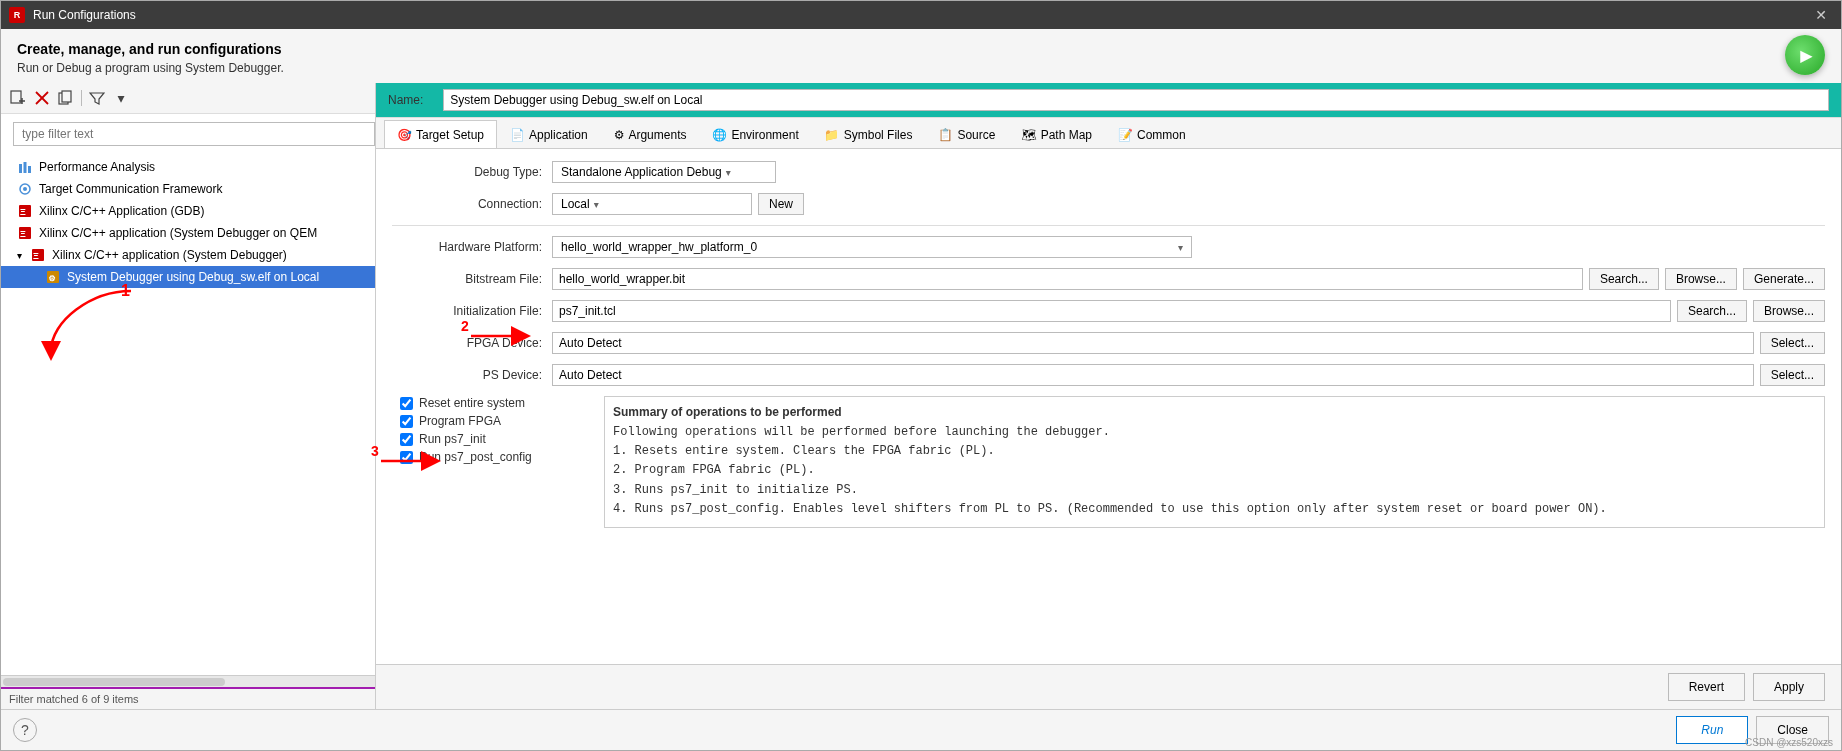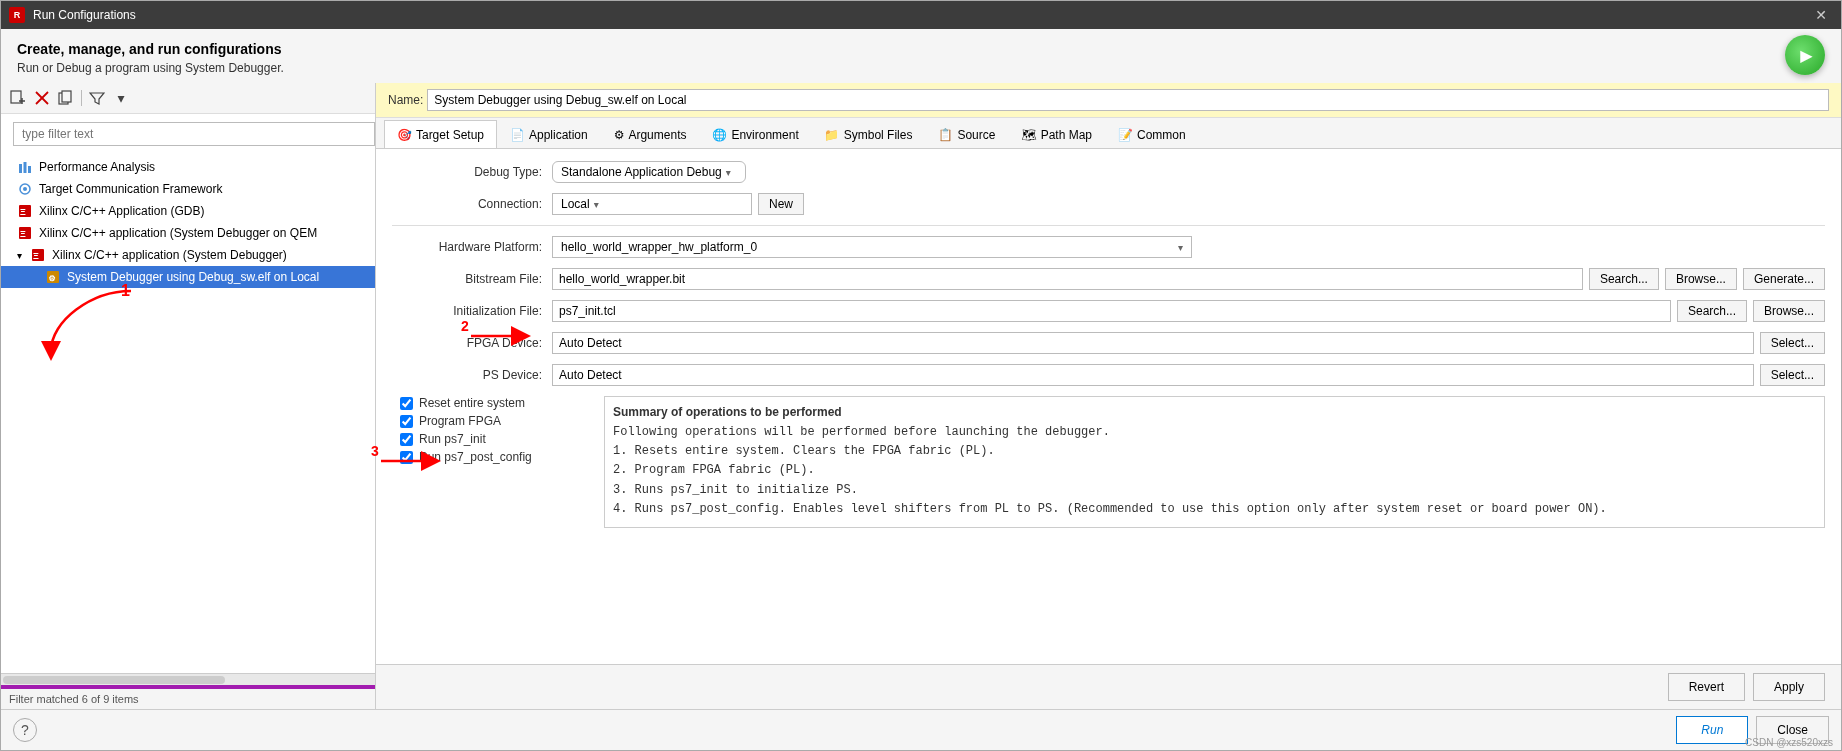--- a/index.html
+++ b/index.html
@@ -25,25 +25,25 @@
     .toolbar-separator { width: 1px; height: 16px; background: #bbb; margin: 0 2px; }
     .filter-input { width: 100%; padding: 4px 8px; border: 1px solid #bbb; margin: 4px 6px; font-size: 12px; color: #999; }
     .filter-input-wrap { padding: 4px 6px; }
     .tree-list { flex: 1; overflow-y: auto; padding: 2px 0; }
     .tree-item { padding: 3px 8px 3px 16px; cursor: pointer; display: flex; align-items: center; gap: 6px; color: #000; font-size: 12px; }
     .tree-item.selected { background: #3875d7; color: white; }
     .tree-item.indent2 { padding-left: 44px; }
     .tree-item-icon { width: 16px; height: 16px; display: inline-flex; align-items: center; justify-content: center; flex-shrink: 0; }
     .expand-arrow { font-size: 10px; margin-right: 2px; }
 
-    .filter-status { padding: 4px 8px; border-top: 4px solid #a21caf; font-size: 11px; color: #555; background: #f5f5f5; }
+    .filter-status { padding: 4px 8px; border-top: 2px solid #a21caf; font-size: 11px; color: #555; background: #f5f5f5; }
 
     
     .right-panel { flex: 1; display: flex; flex-direction: column; background: #fff; overflow: hidden; }
-    .name-row { display: flex; align-items: center; padding: 6px 12px; border-bottom: 1px solid #ddd; gap: 4px; background: #fef9c3; }
+    .name-row { display: flex; align-items: center; padding: 6px 12px; border-bottom: 1px solid #ddd; gap: 20px; background: #14b8a6; }
     .name-label { font-size: 12px; color: #333; white-space: nowrap; }
     .name-input { flex: 1; padding: 3px 6px; border: 1px solid #bbb; font-size: 12px; }
 
     .tabs { display: flex; border-bottom: 1px solid #ccc; background: #f5f5f5; padding: 0 8px; flex-shrink: 0; }
     .tab { padding: 6px 12px; font-size: 12px; cursor: pointer; border: 1px solid transparent; border-bottom: none; margin-top: 3px; display: flex; align-items: center; gap: 4px; }
     .tab.active { background: #fff; border-color: #ccc; margin-top: 2px; }
 
     .config-area { flex: 1; overflow-y: auto; padding: 12px 16px; }
 
     .form-row { display: flex; align-items: center; margin-bottom: 10px; justify-content: flex-end; }
@@ -244,21 +244,21 @@
           <span>📝</span>
           <span>Common</span>
         </div>
       </div>
 
       <div class="config-area">
 
         <div class="form-row">
           <div class="form-label">Debug Type:</div>
           <div class="form-control">
-            <div class="dropdown" style="width:194px;border-radius:6px;">
+            <div class="dropdown" style="width:224px;">
               <span>Standalone Application Debug</span>
               <span class="dropdown-arrow">▾</span>
             </div>
           </div>
         </div>
 
         <div class="form-row">
           <div class="form-label">Connection:</div>
           <div class="form-control">
             <div class="dropdown" style="width:200px;">

